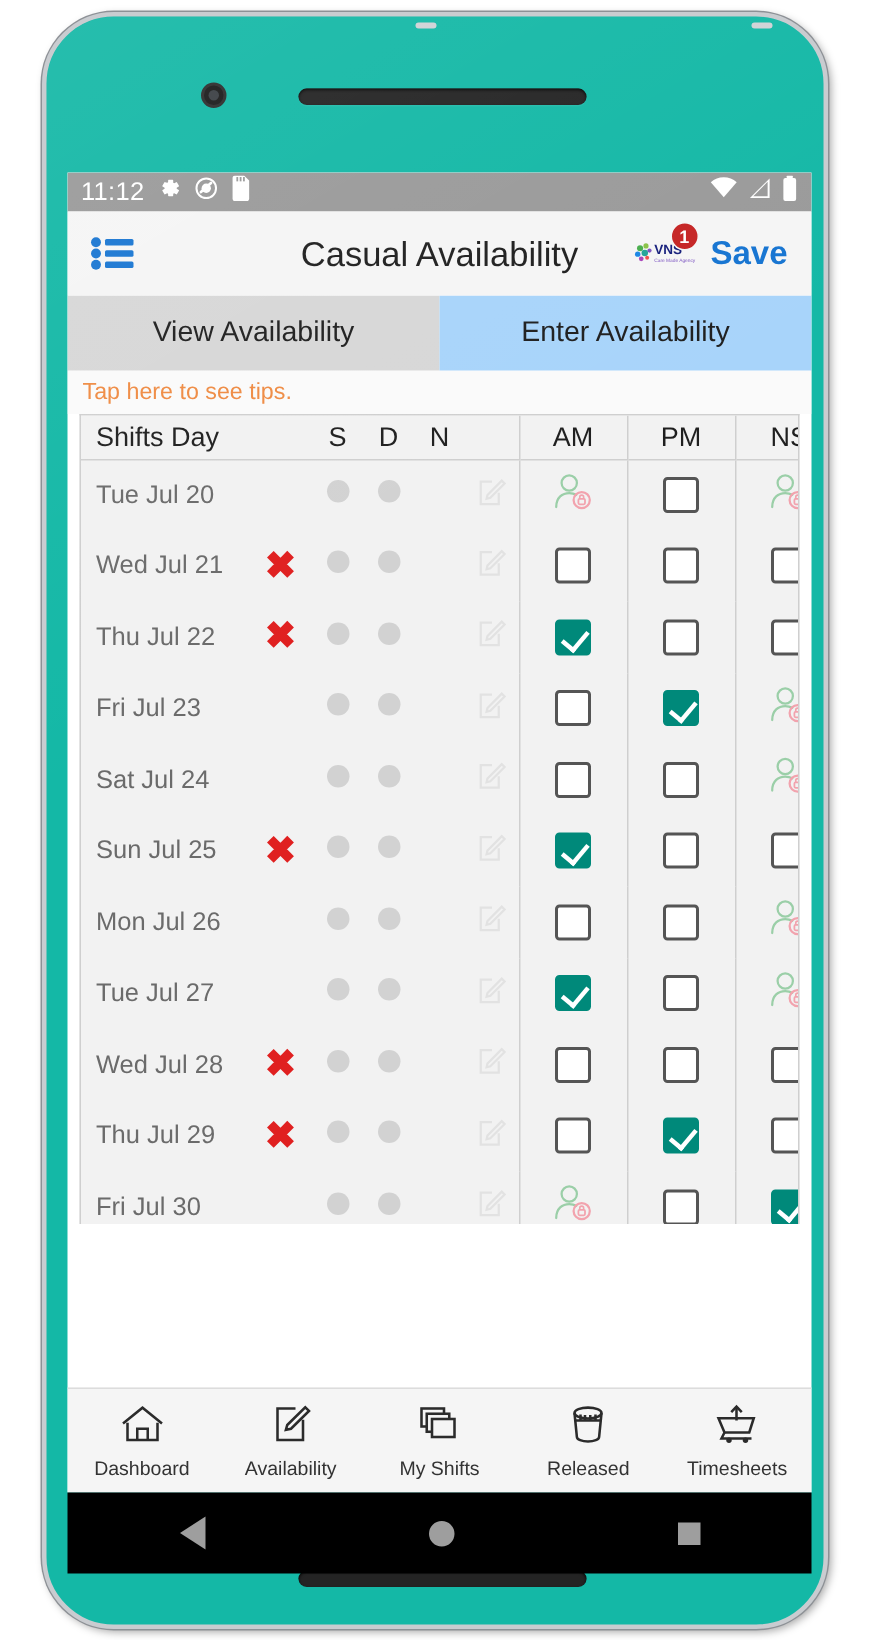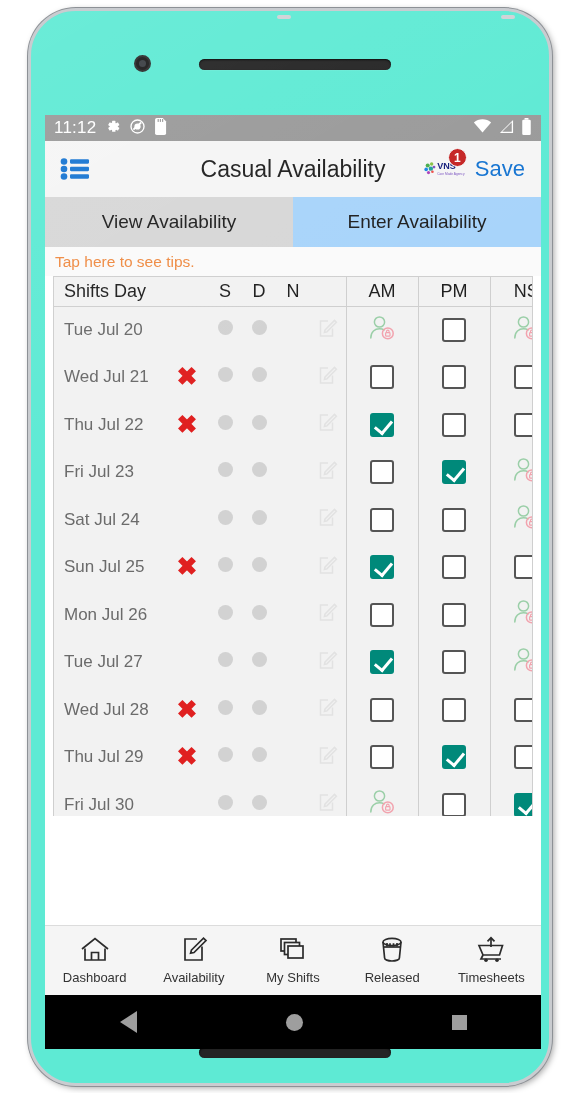--- a/index.html
+++ b/index.html
@@ -9,21 +9,21 @@
     font-family: "Liberation Sans", sans-serif;
     overflow: hidden;
   }
 
   
   #phone-frame {
     position: absolute;
     left: 28px; top: 8px;
     width: 524px; height: 1078px;
     border-radius: 48px;
-    background: #5eead4;
+    background: #14b8a6;
     border: 3px solid #c9ccd0;
     box-shadow: 0 0 0 1px #8d9196, 2px 2px 6px rgba(0,0,0,.35);
     overflow: hidden;
   }
   #frame-gloss {
     position: absolute; inset: 0;
     border-radius: 45px;
     background: linear-gradient(150deg, rgba(255,255,255,.08) 0%, rgba(255,255,255,0) 38%);
     pointer-events: none;
   }
@@ -98,21 +98,21 @@
   #badge {
     position: absolute; right: 0px; top: -4px;
     min-width: 19px; height: 19px; border-radius: 50%;
     background: #c62828; color: #fff;
     font-size: 12px; font-weight: bold;
     display: flex; align-items: center; justify-content: center;
     border: 1.5px solid #f5f5f5;
   }
   #save-btn {
     font-size: 22px; color: #1976d2;
-    padding: 2px 6px 2px 2px; cursor: pointer;
+    padding: 2px 6px 2px 2px; cursor: pointer; font-weight: bold;
   }
 
   
   #tabs { display: flex; height: 50px; }
   .tab {
     flex: 1; display: flex; align-items: center; justify-content: center;
     font-size: 19px; color: #1f1f1f; cursor: pointer;
   }
   .tab.inactive { background: #d7d7d7; }
   .tab.active   { background: #a8d4fa; }

